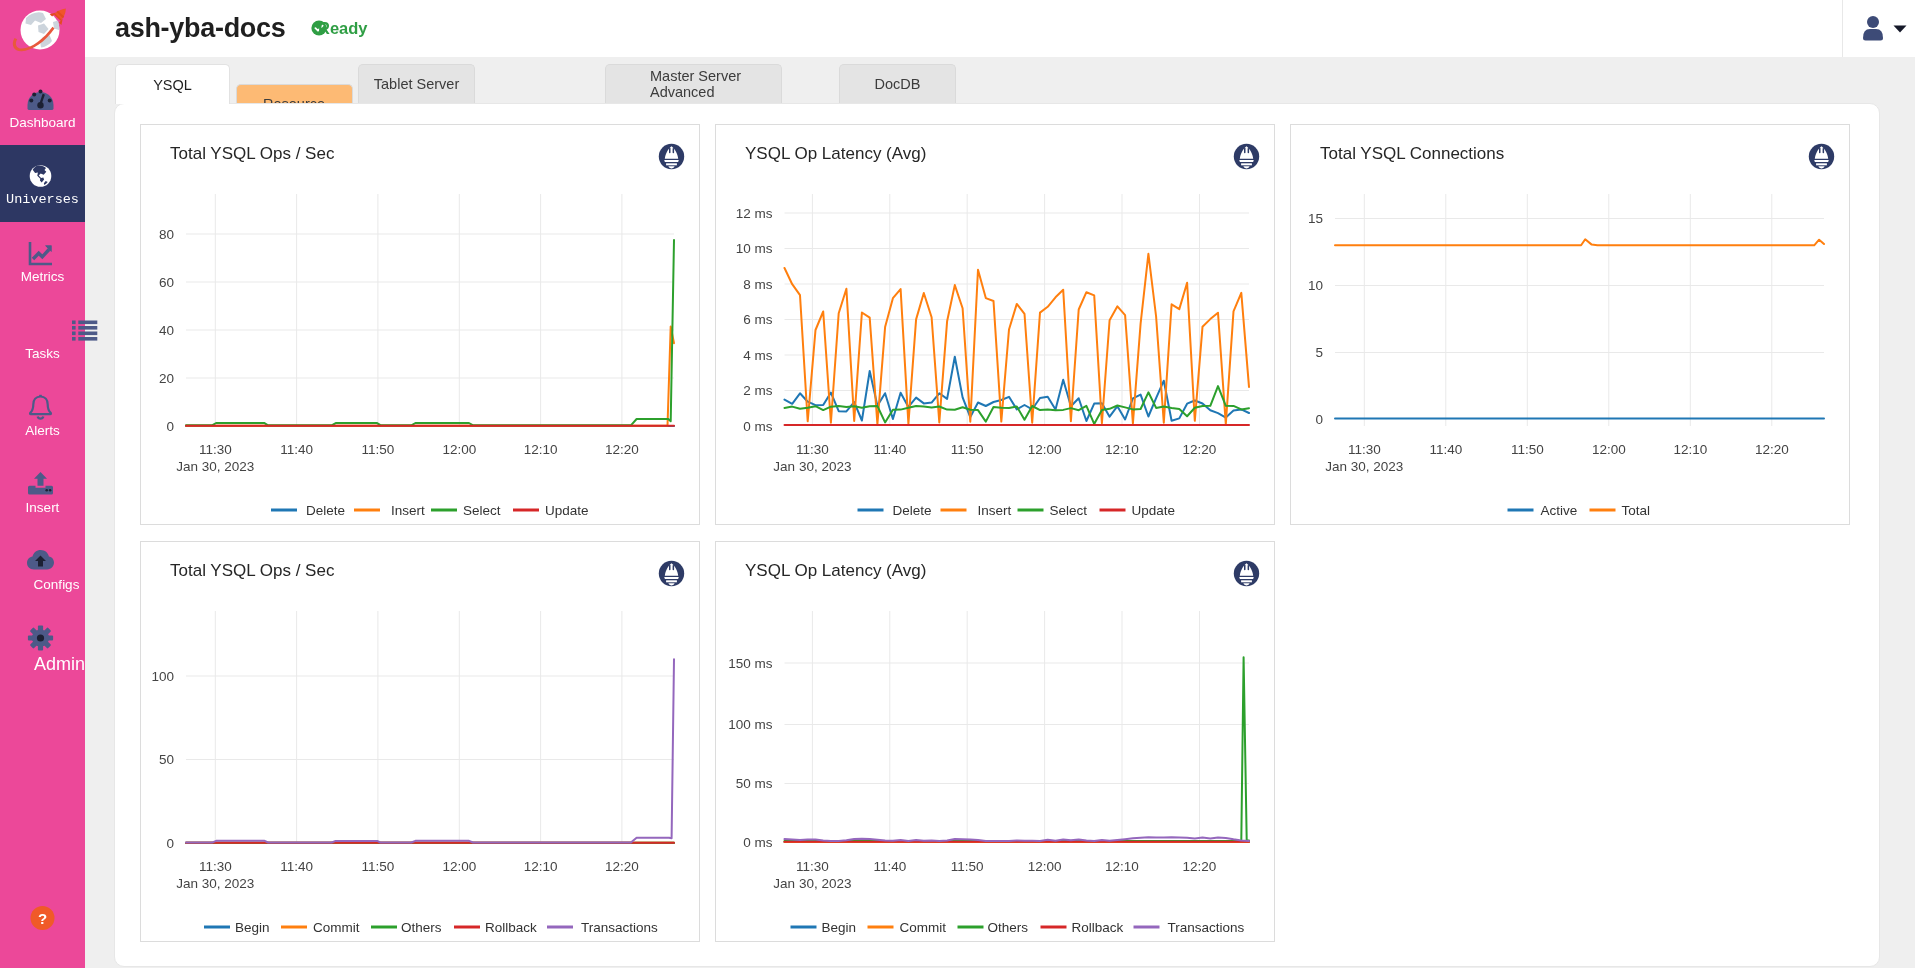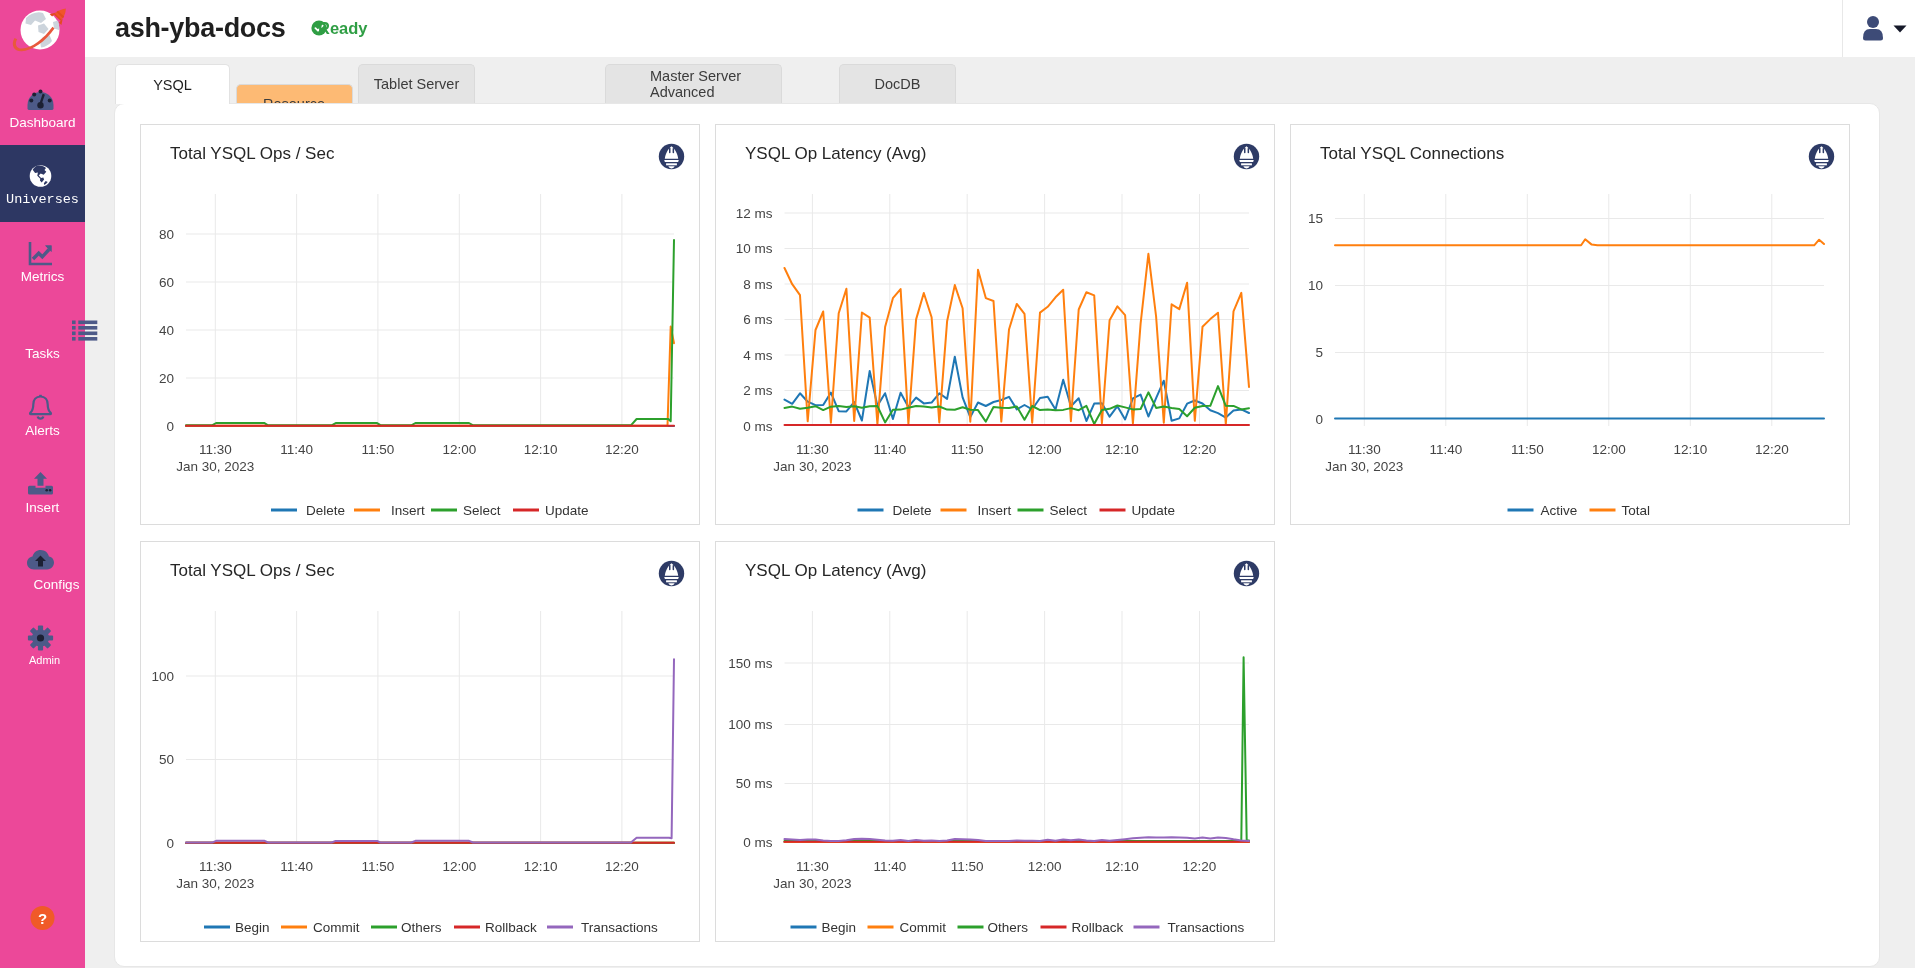--- a/index.html
+++ b/index.html
@@ -390,21 +390,21 @@
             <rect x="-2.6" y="-12.6" width="5.2" height="6" rx="1" transform="rotate(135)" fill="#4d5a88"></rect>
             <rect x="-2.6" y="-12.6" width="5.2" height="6" rx="1" transform="rotate(180)" fill="#4d5a88"></rect>
             <rect x="-2.6" y="-12.6" width="5.2" height="6" rx="1" transform="rotate(225)" fill="#4d5a88"></rect>
             <rect x="-2.6" y="-12.6" width="5.2" height="6" rx="1" transform="rotate(270)" fill="#4d5a88"></rect>
             <rect x="-2.6" y="-12.6" width="5.2" height="6" rx="1" transform="rotate(315)" fill="#4d5a88"></rect>
             <circle r="8.6" fill="#4d5a88"></circle>
             <circle r="3.6" fill="#1c2033"></circle>
           </g>
         </g>
       </svg>
-<div style="position:absolute;left:0;top:47px;width:85px;text-align:left;color:#fff;font-size:11px;padding-left:29px;">Admin</div>
+<div style="position:absolute;left:0;top:47px;width:85px;text-align:right;color:#fff;font-size:18px;">Admin</div>
 </div>
 <div style="position:absolute;left:0;top:895px;width:85px;height:73px;">
 <svg width="85" height="50">
         <g transform="translate(42.5,23)">
 <circle r="12" fill="#f05a28"></circle>
 <text x="0" y="5.5" text-anchor="middle" font-size="15" font-weight="700" fill="#fff" font-family="&quot;Liberation Sans&quot;,sans-serif">?</text>
 </g>
       </svg>
 <div style="position:absolute;left:0;top:40px;width:85px;text-align:center;color:#fff;font-size:13.5px;margin-top:44px;">Help</div>
 </div>

